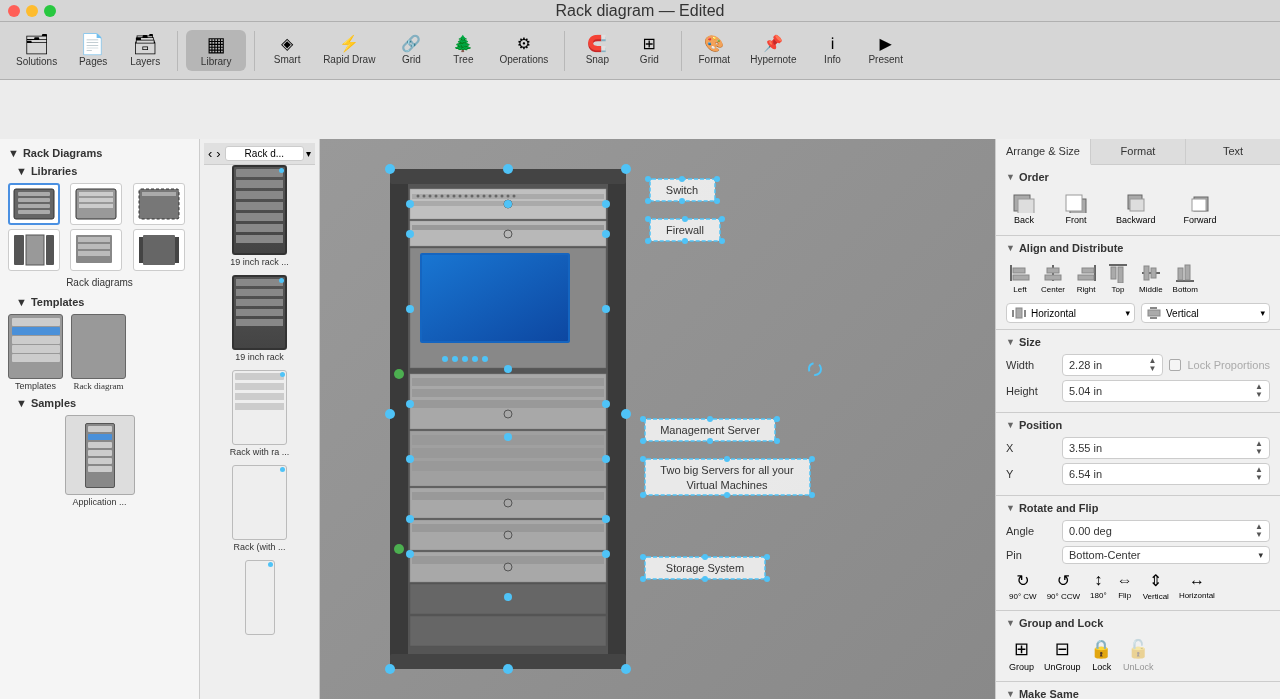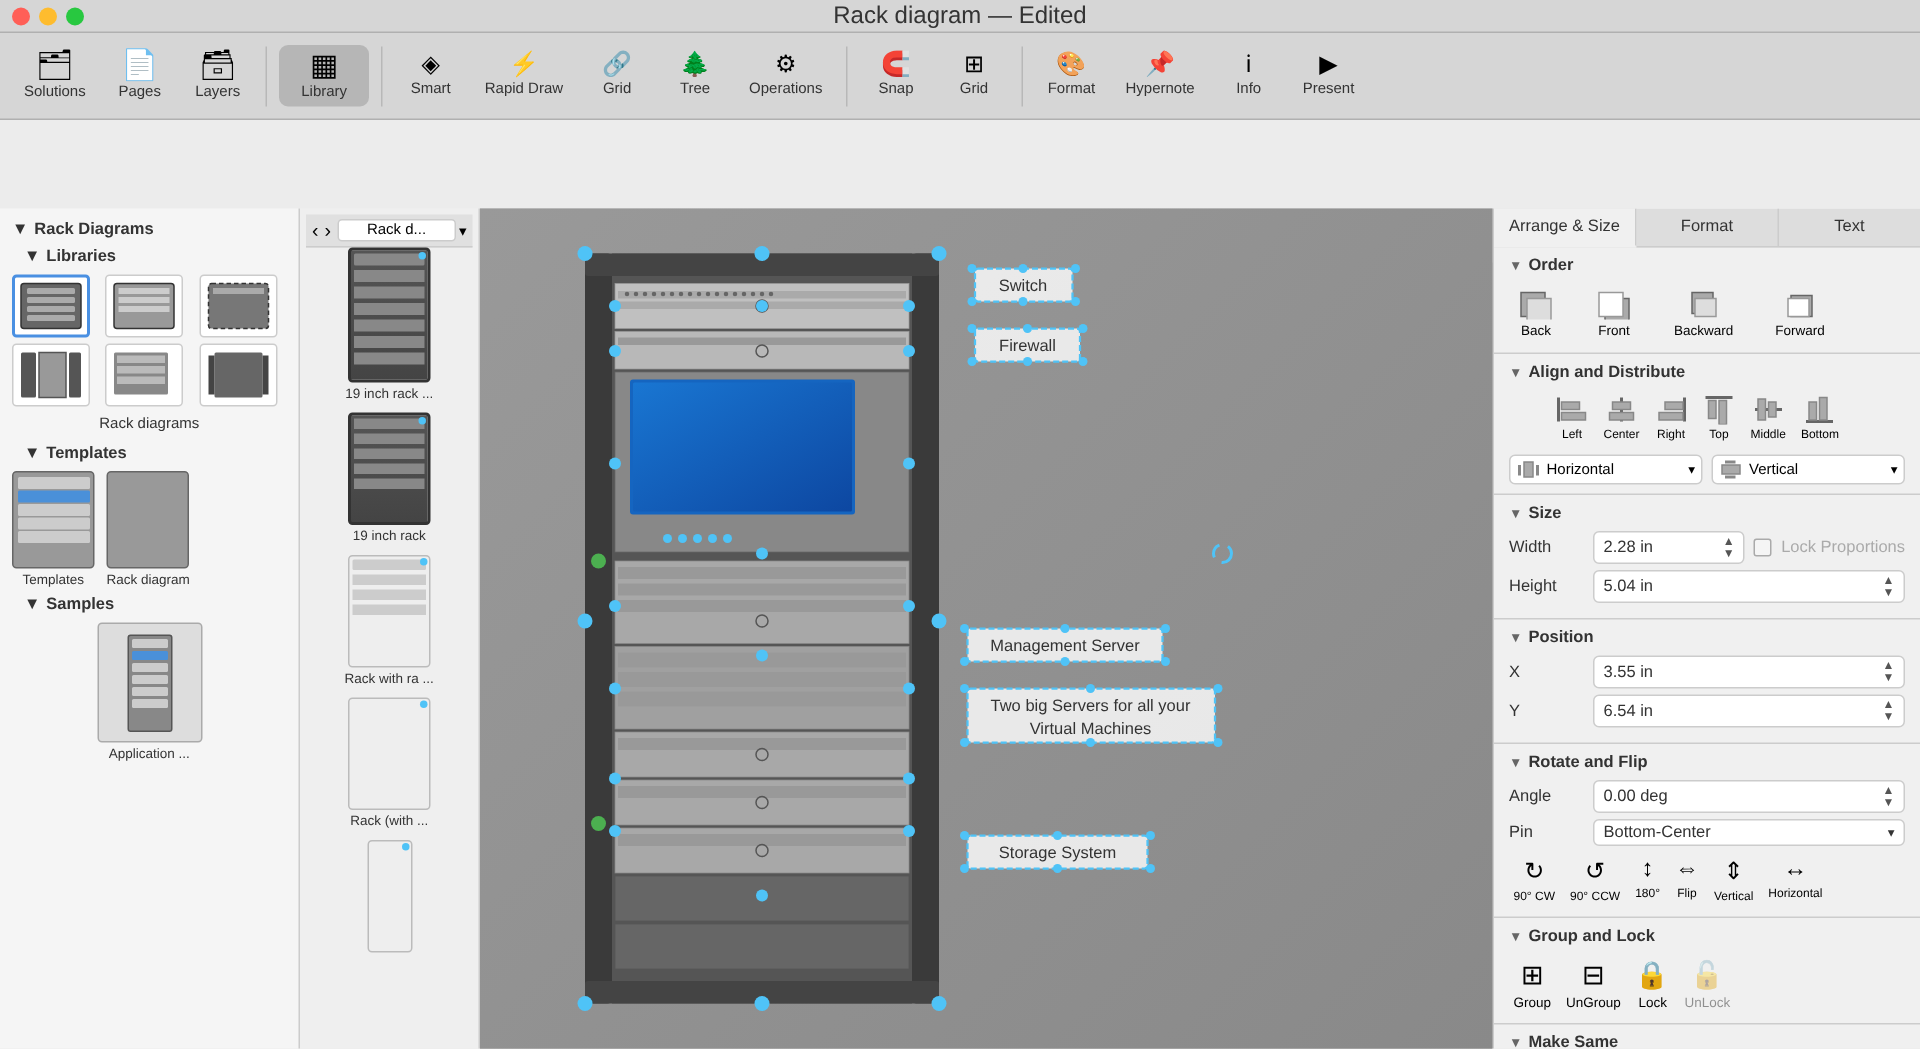--- a/index.html
+++ b/index.html
@@ -232,21 +232,21 @@
             <div style="width:48px;height:8px;background:#ccc;border-radius:1px;"></div>
             <div style="width:48px;height:8px;background:#4a90d9;border-radius:1px;"></div>
             <div style="width:48px;height:8px;background:#ccc;border-radius:1px;"></div>
             <div style="width:48px;height:8px;background:#ccc;border-radius:1px;"></div>
             <div style="width:48px;height:8px;background:#ccc;border-radius:1px;"></div>
           </div>
           <span style="font-size:9px;margin-top:2px;color:#333;">Templates</span>
         </div>
         <div style="display:flex; flex-direction:column; align-items:center;">
           <div style="width:55px;height:65px;background:#999;border:1px solid #666;border-radius:3px;"></div>
-          <span style="font-size:9px;margin-top:2px;color:#333;">Rack diagram</span>
+          <span style="font-size:9px;margin-top:2px;color:#333;font-family:Liberation Serif, serif;">Rack diagram</span>
         </div>
       </div>
 
       <div class="sub-header">
         <span>▼</span>
         <span>Samples</span>
       </div>
       <div style="display:flex; justify-content:center; padding:4px 8px;">
         <div style="display:flex; flex-direction:column; align-items:center;">
           <div style="width:70px;height:80px;background:#ddd;border:1px solid #aaa;border-radius:3px;display:flex;align-items:center;justify-content:center;">
@@ -580,21 +580,21 @@
           <span style="font-size:9px;">Forward</span>
         </div>
       </div>
     </div>
 
     <div class="rp-section">
       <div class="rp-section-header">
         <span class="rp-section-arrow">▼</span>
         <span>Align and Distribute</span>
       </div>
-      <div style="display:flex;gap:4px;margin-bottom:6px;margin-left:28px;">
+      <div style="display:flex;gap:4px;margin-bottom:6px;">
         <div class="align-btn">
           <svg width="22" height="20" viewBox="0 0 22 20">
               <rect x="1" y="2" width="2" height="16" fill="#666"></rect>
               <rect x="4" y="5" width="12" height="5" fill="#aaa" stroke="#888"></rect>
               <rect x="4" y="12" width="16" height="5" fill="#aaa" stroke="#888"></rect>
             </svg>
           <span style="font-size:8px;">Left</span>
         </div>
         <div class="align-btn">
           <svg width="22" height="20" viewBox="0 0 22 20">

